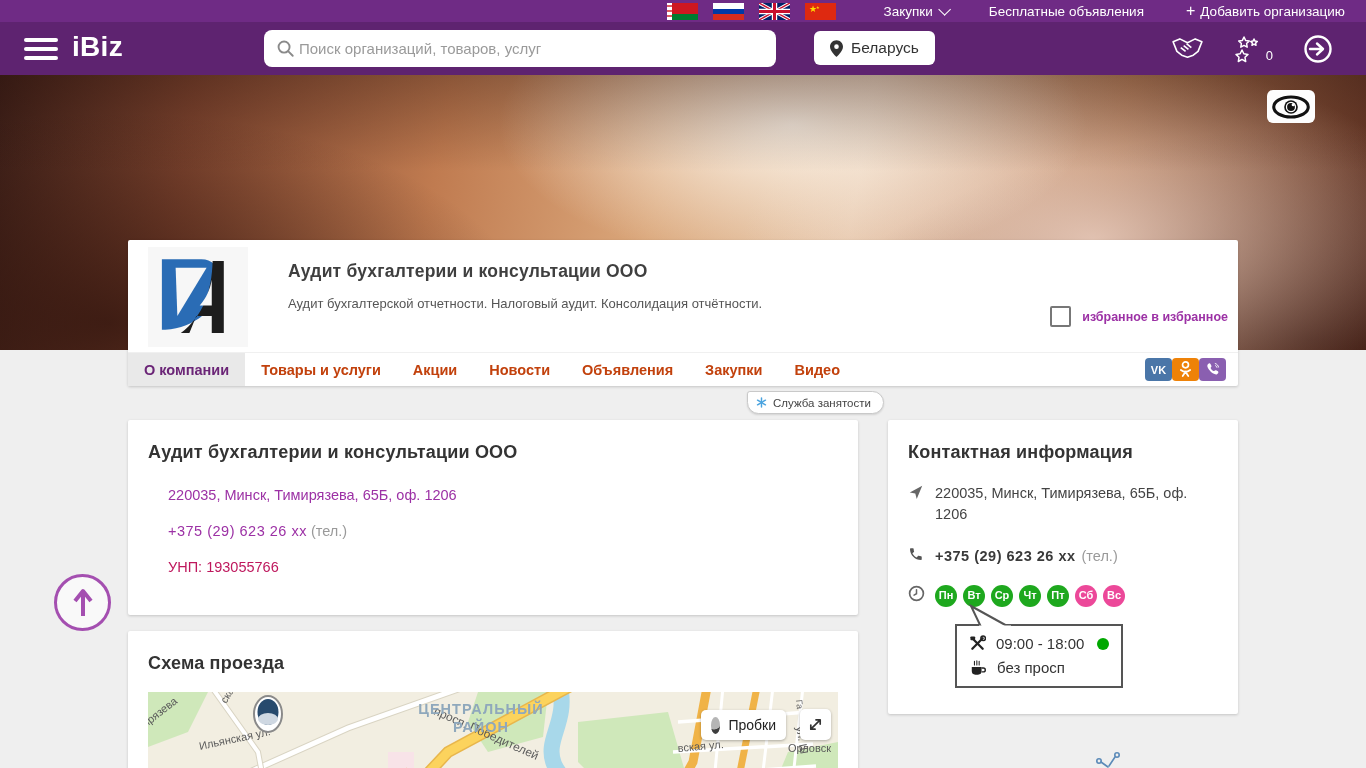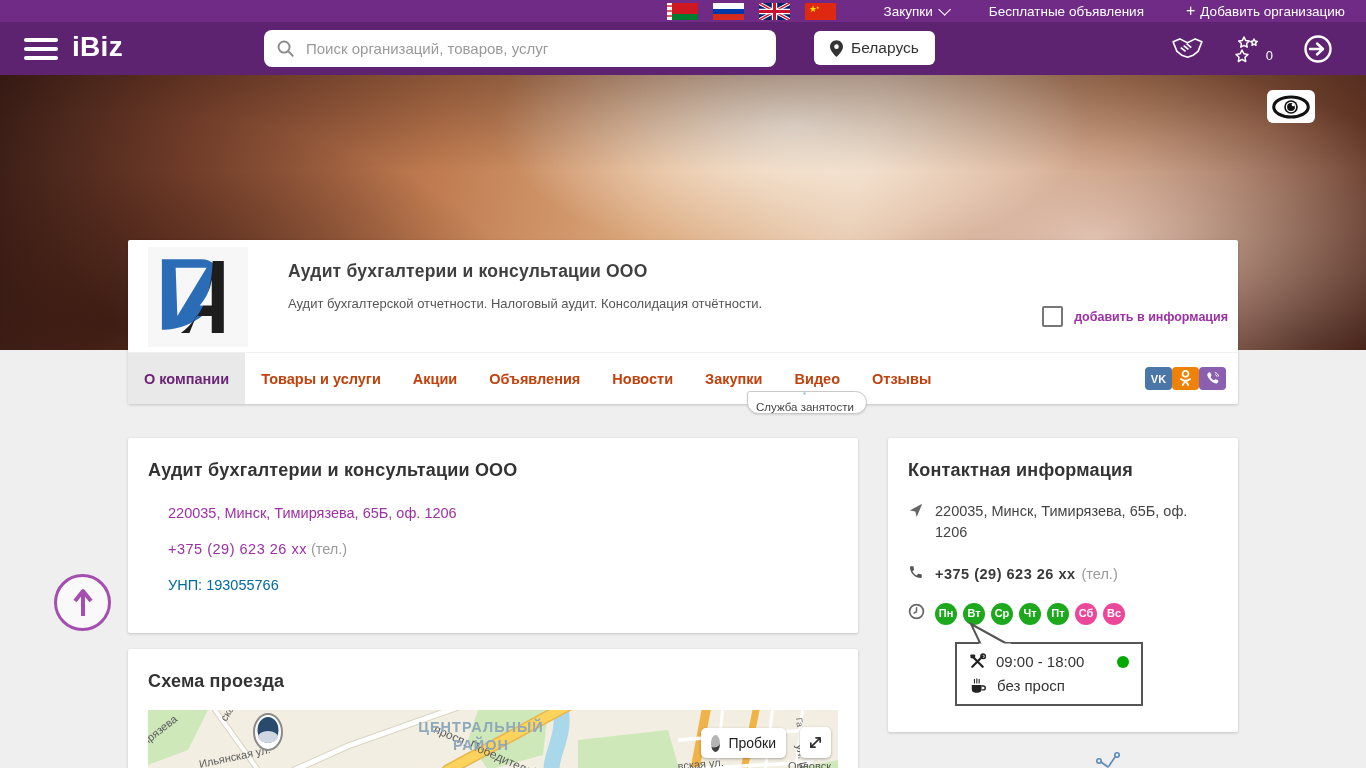--- a/index.html
+++ b/index.html
@@ -13,21 +13,21 @@
   .topbar a, .toplink { color:#fff; font-size:13.5px; text-decoration:none; cursor:pointer; display:flex; align-items:center; gap:5px; }
   .toplink { margin-left:42px; }
   .chev { width:9px; height:9px; border-right:1.6px solid #fff; border-bottom:1.6px solid #fff; transform:rotate(45deg) translateY(-3px); display:inline-block; }
 
   
   .header { height:53px; background:#5e2370; position:relative; }
   .burger { position:absolute; left:24px; top:16px; width:34px; height:22px; display:flex; flex-direction:column; justify-content:space-between; cursor:pointer; }
   .burger i { height:3.6px; background:#fff; border-radius:2px; display:block; }
   .brand { position:absolute; left:72px; top:9px; color:#fff; font-size:28px; font-weight:800; letter-spacing:.3px; cursor:pointer; }
   .search { position:absolute; left:264px; top:8px; width:512px; height:37px; background:#fff; border-radius:8px; display:flex; align-items:center; padding:0 12px; }
-  .search input { border:0; outline:0; flex:1; font-size:15px; color:#333; font-family:inherit; margin-left:11px; }
+  .search input { border:0; outline:0; flex:1; font-size:15px; color:#333; font-family:inherit; margin-left:4px; }
   .search input::placeholder { color:#9a9a9a; }
   .locbtn { position:absolute; left:814px; top:9px; height:34px; background:#fff; border-radius:6px; display:flex; align-items:center; gap:8px; padding:0 16px; font-size:15.5px; color:#333; cursor:pointer; }
   .hicons { position:absolute; right:33px; top:0; height:53px; display:flex; align-items:center; gap:30px; }
   .hicon { cursor:pointer; position:relative; display:flex; align-items:flex-end; }
   .starcount { color:#fff; font-size:13px; margin-left:2px; }
 
   
   .hero { height:275px; position:relative; overflow:hidden;
     background:
       radial-gradient(ellipse 420px 200px at 58% 18%, rgba(252,244,233,.95), rgba(252,244,233,0) 70%),
@@ -46,59 +46,59 @@
   .company-card { position:relative; }
   .company-head { display:flex; padding:7px 20px 0 20px; height:112px; }
   .clogo { width:100px; height:100px; background:#f7f7f7; display:flex; align-items:center; justify-content:center; flex:0 0 100px; }
   .ctexts { margin-left:40px; padding-top:14px; }
   .cname { font-size:17.5px; font-weight:800; color:#3f3f3f; letter-spacing:.2px; }
   .ctag { font-size:13px; color:#555; margin-top:14px; }
   .fav { position:absolute; right:10px; top:66px; display:flex; align-items:center; gap:11px; cursor:pointer; }
   .favbox { width:21px; height:21px; border:2px solid #777; border-radius:2px; background:#fff; }
   .favlbl { color:#9c31a5; font-weight:700; font-size:12.5px; }
 
-  .tabs { display:flex; align-items:stretch; height:52px; border-top:1px solid #f0f0f0; padding-right:12px; }
+  .tabs { display:flex; align-items:stretch; height:34px; border-top:1px solid #f0f0f0; padding-right:12px; }
   .tab { display:flex; align-items:center; padding:0 16px; font-size:14.5px; font-weight:700; color:#c2410c; cursor:pointer; white-space:nowrap; }
   .tab.active { background:#e9e9e9; color:#6b2577; }
   .socials { margin-left:auto; display:flex; align-items:center; }
   .soc { width:27px; height:23px; border-radius:4px; display:flex; align-items:center; justify-content:center; cursor:pointer; color:#fff; font-weight:800; font-size:11px; }
   .soc.vk { background:#4a76a8; }
   .soc.ok { background:#ee8208; }
   .soc.vb { background:#8a5fb0; }
 
-  .tabtip { position:absolute; left:619px; top:151px; height:23px; background:#fff; border:1px solid #c9c9c9; border-radius:3px 12px 12px 12px; display:flex; align-items:center; gap:6px; padding:0 12px 0 8px; font-size:11.5px; color:#444; z-index:3; box-shadow:0 1px 2px rgba(0,0,0,.12);flex-direction:column; }
+  .tabtip { position:absolute; left:619px; top:151px; height:23px; background:#fff; border:1px solid #c9c9c9; border-radius:3px 12px 12px 12px; display:flex; align-items:center; gap:6px; padding:0 12px 0 8px; font-size:11.5px; color:#444; z-index:3; box-shadow:0 1px 2px rgba(0,0,0,.12); }
 
   .cols { display:flex; gap:30px; margin-top:34px; align-items:flex-start; }
   .leftcol { width:730px; }
   .rightcol { width:350px; }
 
   .about-card { padding:22px 20px 40px; }
   .h2 { font-size:18px; font-weight:800; color:#333; letter-spacing:.2px; }
   .about-rows { padding-left:20px; margin-top:24px; }
   .arow { margin-bottom:20px; font-size:14.5px; }
   a.plink { color:#9c31a5; text-decoration:none; cursor:pointer; }
   .gray { color:#9a9a9a; }
-  .dark { color:#0369a1; }
+  .dark { color:#be185d; }
 
   .map-card { margin-top:16px; padding:22px 20px 20px; }
   .mapwrap { margin-top:18px; position:relative; width:690px; height:220px; overflow:hidden; background:#f2eee1; }
   .mapbtn { position:absolute; left:553px; top:18px; width:85px; height:30px; background:#fff; border-radius:5px; box-shadow:0 1px 3px rgba(0,0,0,.3); display:flex; align-items:center; gap:8px; padding:0 10px; font-size:14px; color:#222; cursor:pointer; }
   .traffic-dot { width:17px; height:17px; border-radius:50%; background:radial-gradient(circle at 32% 32%, #b5b5b5 0 52%, #3d3d3d 56%); }
   .expbtn { position:absolute; left:652px; top:17px; width:31px; height:31px; background:#fff; border-radius:5px; box-shadow:0 1px 3px rgba(0,0,0,.3); display:flex; align-items:center; justify-content:center; cursor:pointer; }
 
   .contact-card { padding:22px 20px 26px; }
   .crow { display:flex; margin-top:20px; font-size:14.5px; color:#444; line-height:1.45; }
   .cicon { flex:0 0 27px; padding-top:1px; }
   .weblink { color:#9c31a5; font-weight:800; text-decoration:none; cursor:pointer; }
   .phone-strong { color:#3a3a3a; font-weight:700; letter-spacing:.5px; }
   .days { display:flex; gap:6px; }
   .day { width:22px; height:22px; border-radius:50%; color:#fff; font-size:11px; font-weight:700; display:flex; align-items:center; justify-content:center; cursor:pointer; }
   .day.work { background:#1ea81e; }
   .day.off { background:#ec4899; }
-  .schedbox { margin:16px 0 0 47px; width:188px; border:2px solid #555; background:#fff; padding:9px 12px 10px; position:relative; }
+  .schedbox { margin:16px 0 0 47px; width:168px; border:2px solid #555; background:#fff; padding:9px 12px 10px; position:relative; }
   .schedbox .ptr { position:absolute; left:8px; top:-22px; }
   .srow { display:flex; align-items:center; gap:10px; font-size:15px; color:#333; }
   .srow + .srow { margin-top:7px; }
   .opendot { width:12px; height:12px; border-radius:50%; background:#00a800; margin-left:auto; }
 
   .scrolltop { position:fixed; left:54px; top:574px; width:57px; height:57px; border-radius:50%; border:3.5px solid #a44fb0; background:rgba(255,255,255,.6); display:flex; align-items:center; justify-content:center; cursor:pointer; z-index:5; }
   .deco { position:fixed; left:1093px; top:751px; z-index:1; }
 
   svg text { font-family:"Liberation Sans", sans-serif; }
 </style>
@@ -216,47 +216,44 @@
           <path d="M30 92 C56 72 66 44 67 8 H80 V92 H66 V72 H48 L40 92 Z" fill="#1d1d1d"></path>
           <path d="M66 30 V60 H52 C60 51 64 41 66 30 Z" fill="#f7f7f7"></path>
         </svg>
       </div>
       <div class="ctexts">
         <div class="cname">Аудит бухгалтерии и консультации ООО</div>
         <div class="ctag">Аудит бухгалтерской отчетности. Налоговый аудит. Консолидация отчётности.</div>
       </div>
       <div class="fav">
         <span class="favbox"></span>
-        <span class="favlbl">добавить в информация</span>
+        <span class="favlbl">избранное в избранное</span>
       </div>
     </div>
     <div class="tabs">
       <div class="tab active">
           <span>О компании</span>
         </div>
       <div class="tab">
           <span>Товары и услуги</span>
         </div>
       <div class="tab">
           <span>Акции</span>
         </div>
       <div class="tab">
+          <span>Новости</span>
+        </div>
+      <div class="tab">
           <span>Объявления</span>
         </div>
       <div class="tab">
-          <span>Новости</span>
-        </div>
-      <div class="tab">
           <span>Закупки</span>
         </div>
       <div class="tab">
           <span>Видео</span>
-        </div>
-      <div class="tab">
-          <span>Отзывы</span>
         </div>
       <div class="socials">
         <span class="soc vk">VK</span>
         <span class="soc ok">
             <svg width="13" height="17" viewBox="0 0 14 18">
               <circle cx="7" cy="4" r="3.2" fill="none" stroke="#fff" stroke-width="1.8"></circle>
               <path d="M2 9.5 c3 2.2 7 2.2 10 0 M4 16 l3-4.5 3 4.5" fill="none" stroke="#fff" stroke-width="1.9" stroke-linecap="round"></path>
             </svg>
           </span>
         <span class="soc vb">

